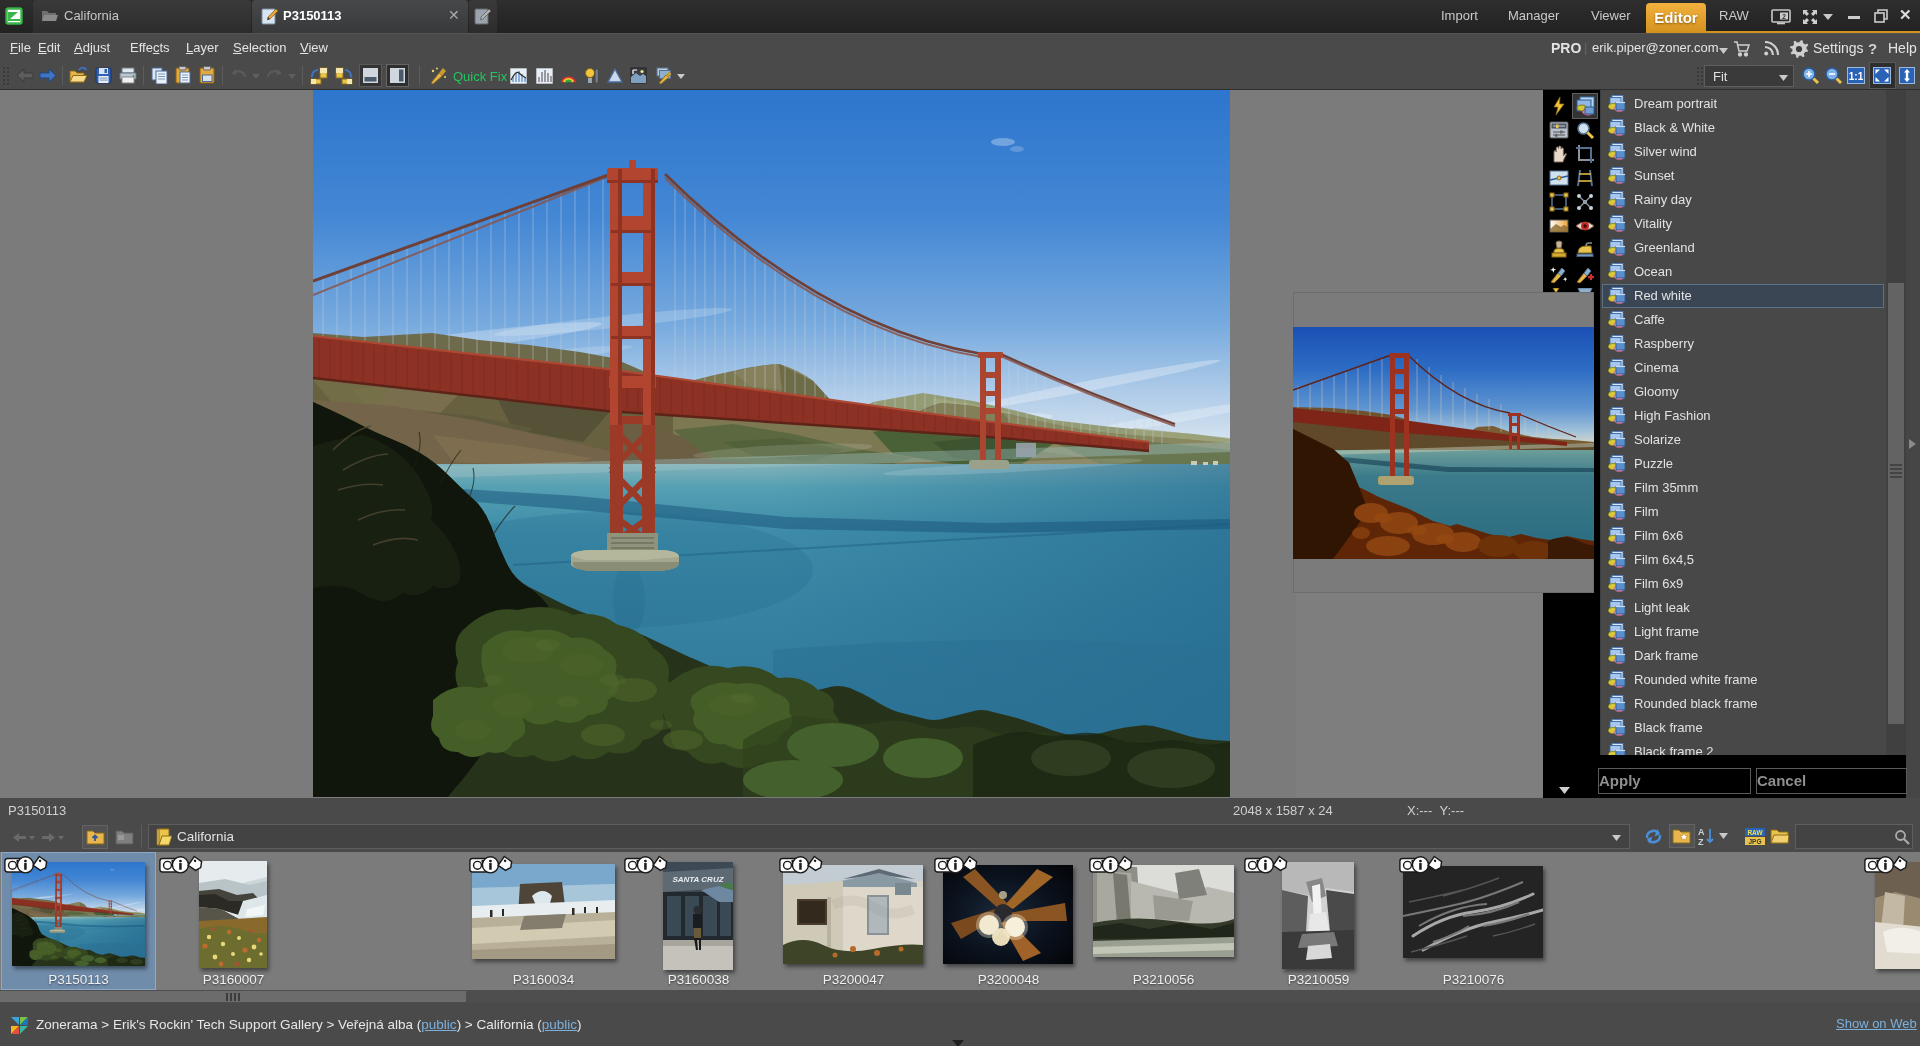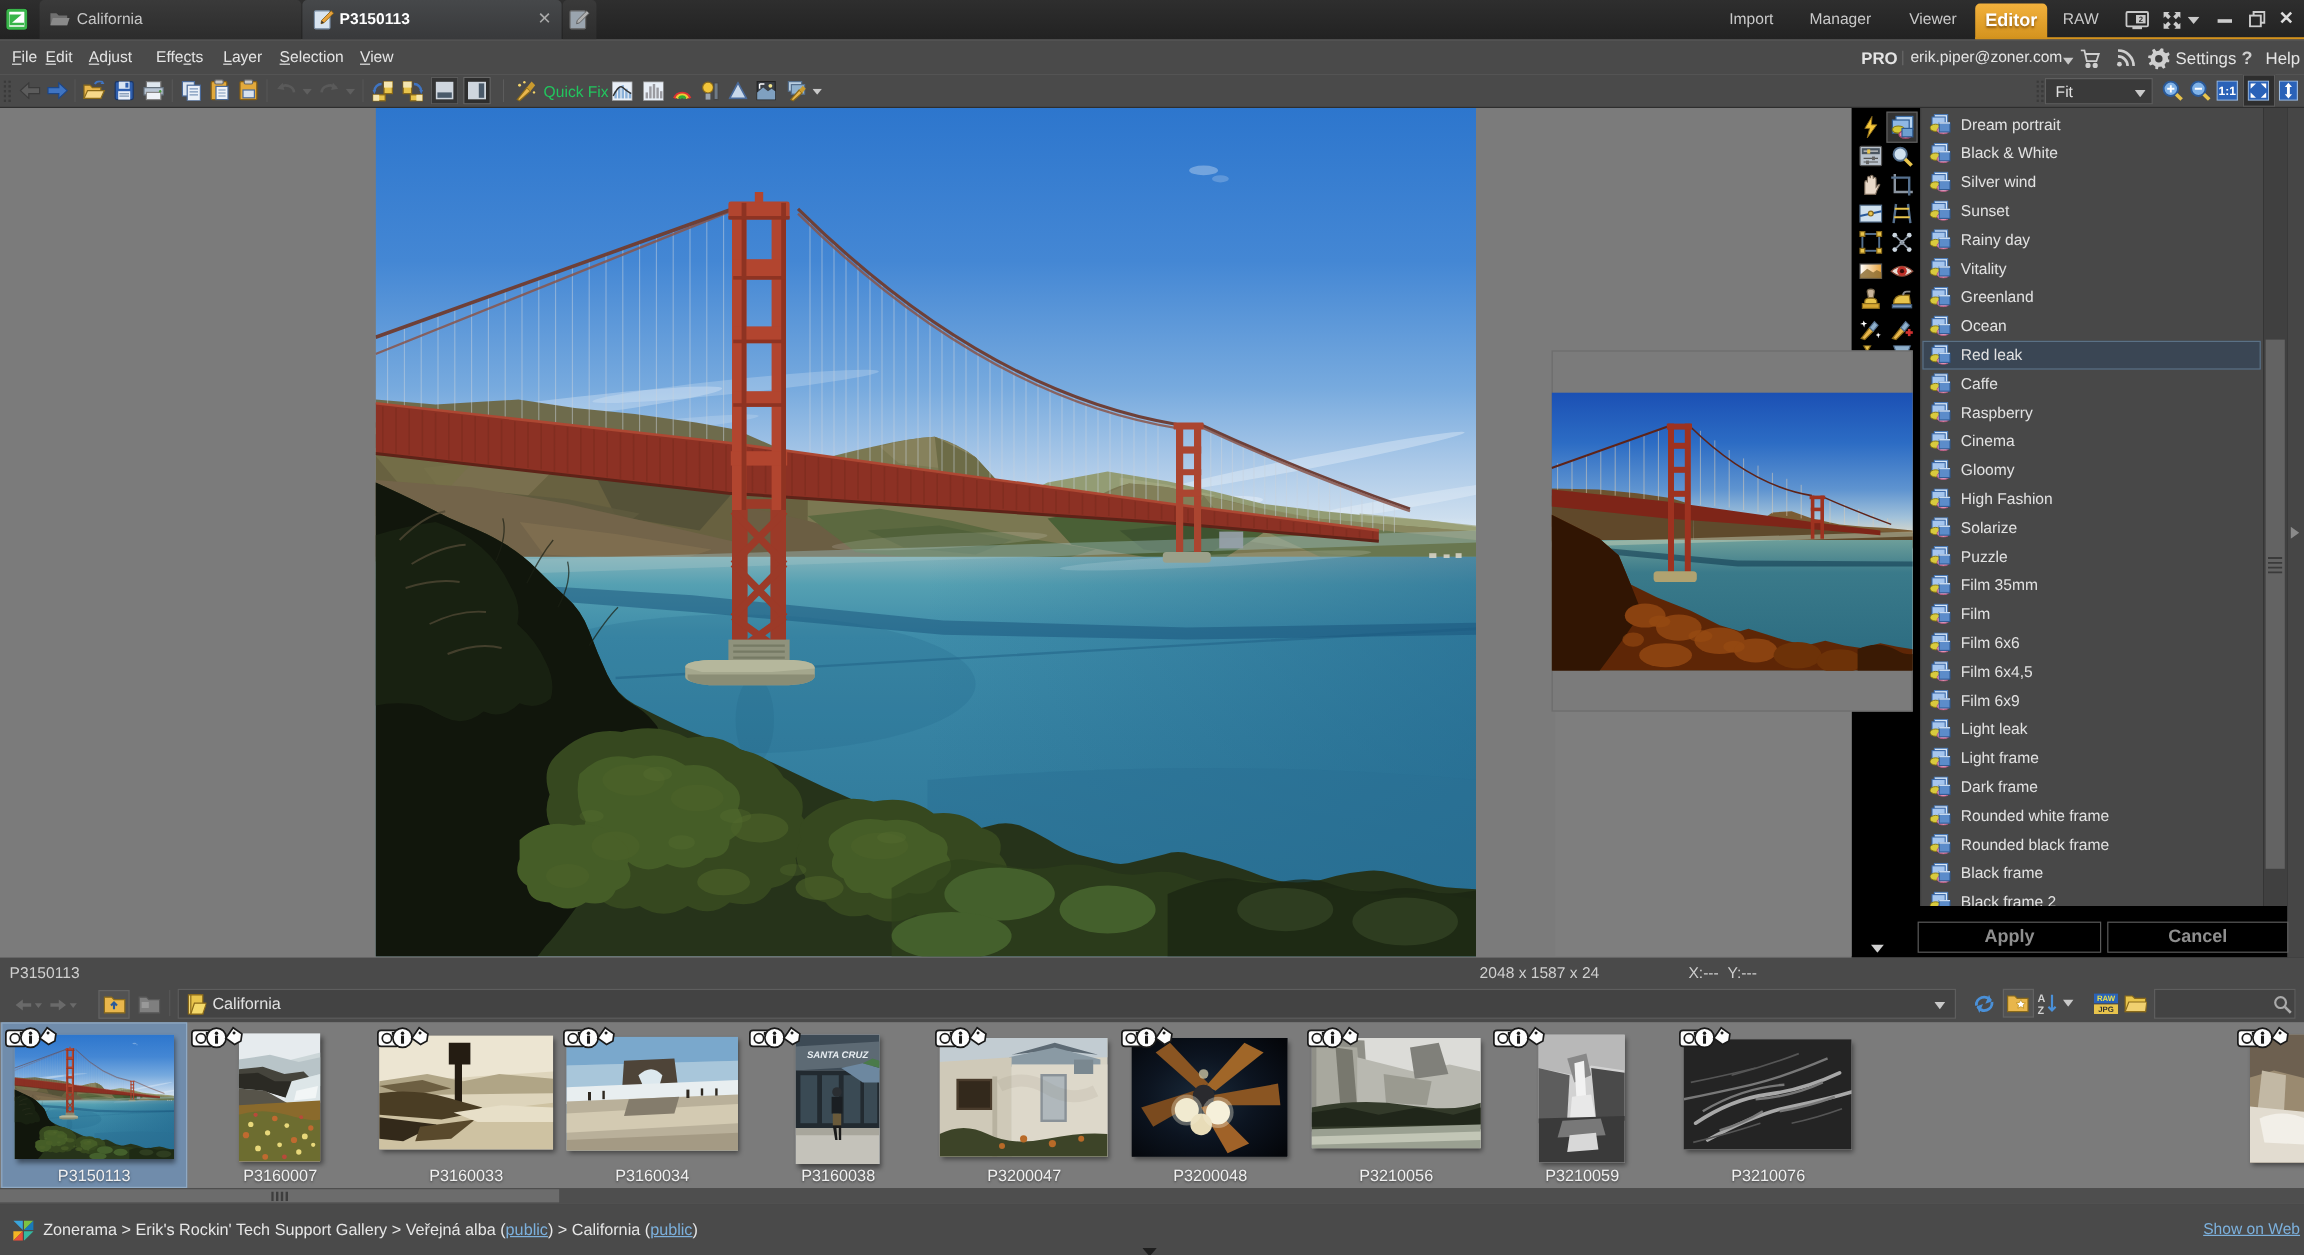--- a/index.html
+++ b/index.html
@@ -44,21 +44,21 @@
 #list { position:absolute; left:57px; top:0px; width:286px; height:665px; background:#484848; overflow:hidden; border-left:1px solid #3e3e3e; }
 .row { position:absolute; left:0; width:284px; height:24px; color:#e2e2e2; font-size:13px; }
 .row .lbl { position:absolute; left:33px; top:4px; }
 .row .ic { position:absolute; left:7px; top:3px; }
 #selrow { position:absolute; left:1px; width:282px; height:24px;
   background:#3a4654; border:1px solid #5a7186; }
 #scrollbar { position:absolute; left:343px; top:0; width:20px; height:665px; background:#404040; }
 #scrollthumb { position:absolute; left:2px; top:193px; width:16px; height:441px; background:#636363; }
 #collapsecol { position:absolute; left:363px; top:0; width:14px; height:708px; background:#464646; }
 .pbtn { position:absolute; top:678px; height:26px; border:1px solid #5a5a5a;
-  color:#8f8f8f; font-weight:bold; font-size:15px; text-align:center; line-height:24px; }
+  color:#8f8f8f; font-weight:bold; font-size:15px; line-height:24px; }
 
 
 #regionA { left:1296px; top:293px; width:247px; height:504px; background:#7e7e7e; }
 #previewwin { left:1293px; top:292px; width:301px; height:301px; background:#7b7b7b;
   border:1px solid #6d6d6d; }
 
 
 #statusbar { left:0; top:798px; width:1920px; height:54px; background:#4a4a4a;
   color:#cfcfcf; font-size:13px; }
 
@@ -763,21 +763,21 @@
           <svg class="ic" width="18" height="17" viewBox="0 0 18 17">
             <use href="#fx"></use>
           </svg>
           <span class="lbl">Ocean</span>
         </div>
       <div id="selrow" style="top:194px"></div>
       <div class="row" style="top:194px">
           <svg class="ic" width="18" height="17" viewBox="0 0 18 17">
             <use href="#fx"></use>
           </svg>
-          <span class="lbl">Red leak</span>
+          <span class="lbl">Red white</span>
         </div>
       <div class="row" style="top:218px">
           <svg class="ic" width="18" height="17" viewBox="0 0 18 17">
             <use href="#fx"></use>
           </svg>
           <span class="lbl">Caffe</span>
         </div>
       <div class="row" style="top:242px">
           <svg class="ic" width="18" height="17" viewBox="0 0 18 17">
             <use href="#fx"></use>
@@ -1097,38 +1097,20 @@
             <circle cx="14" cy="68" r="1.8"></circle>
             <circle cx="52" cy="70" r="1.6"></circle>
             <circle cx="38" cy="103" r="2"></circle>
           </g>
         </svg>
       <svg class="abs" style="left:3px;top:3px" width="50" height="20" viewBox="0 0 56 22" preserveAspectRatio="xMinYMin meet">
           <use href="#ovl"></use>
         </svg>
       <div class="cap">P3160007</div>
     </div>
-    <div class="cell" style="left:311px">
-      <svg class="thumb" style="left:5px;top:11px" width="145" height="95" viewBox="0 0 145 95">
-          <rect width="145" height="95" fill="#ded5bc"></rect>
-          <path d="M0 0 L145 0 L145 30 L80 34 L0 40 Z" fill="#ece5d2"></path>
-          <path d="M0 38 L40 32 L70 38 L100 32 L145 36 L145 48 L0 50 Z" fill="#b0a586"></path>
-          <path d="M0 42 L36 37 L60 44 L24 50 Z" fill="#6d5f42"></path>
-          <path d="M58 6 L76 6 L76 24 L69 24 L69 62 L63 62 L63 24 L58 24 Z" fill="#241c12"></path>
-          <path d="M0 48 Q30 44 58 52 L86 60 L60 72 L0 68 Z" fill="#4a3d24"></path>
-          <path d="M0 66 L52 70 L92 62 L145 56 L145 95 L0 95 Z" fill="#cec2a2"></path>
-          <path d="M0 68 L48 74 L20 88 L0 86 Z" fill="#33291a"></path>
-          <path d="M34 76 L80 70 L60 86 L30 88 Z" fill="#59492c"></path>
-          <path d="M62 64 L102 58 L145 60 L145 72 L82 72 Z" fill="#e7dfc8"></path>
-        </svg>
-      <svg class="abs" style="left:3px;top:3px" width="50" height="20" viewBox="0 0 56 22" preserveAspectRatio="xMinYMin meet">
-          <use href="#ovl"></use>
-        </svg>
-      <div class="cap">P3160033</div>
-    </div>
     <div class="cell" style="left:466px">
       <svg class="thumb" style="left:6px;top:12px" width="143" height="95" viewBox="0 0 143 95">
           <rect width="143" height="95" fill="#8fb6d4"></rect>
           <path d="M0 0 L143 0 L143 20 L0 24 Z" fill="#7aa8cc"></path>
           <path d="M0 24 L143 20 L143 38 L0 42 Z" fill="#a8c6da"></path>
           <path d="M48 20 L90 18 L94 50 L80 52 L72 40 L62 52 L46 50 Z" fill="#4e4438"></path>
           <path d="M60 32 Q71 22 80 32 L76 46 L66 46 Z" fill="#dce8ee"></path>
           <path d="M0 42 L143 36 L143 50 L0 56 Z" fill="#e8eef0"></path>
           <path d="M0 54 L143 48 L143 95 L0 95 Z" fill="#b9b09a"></path>
           <path d="M0 64 L143 56 L143 72 L0 80 Z" fill="#d3cab2"></path>

